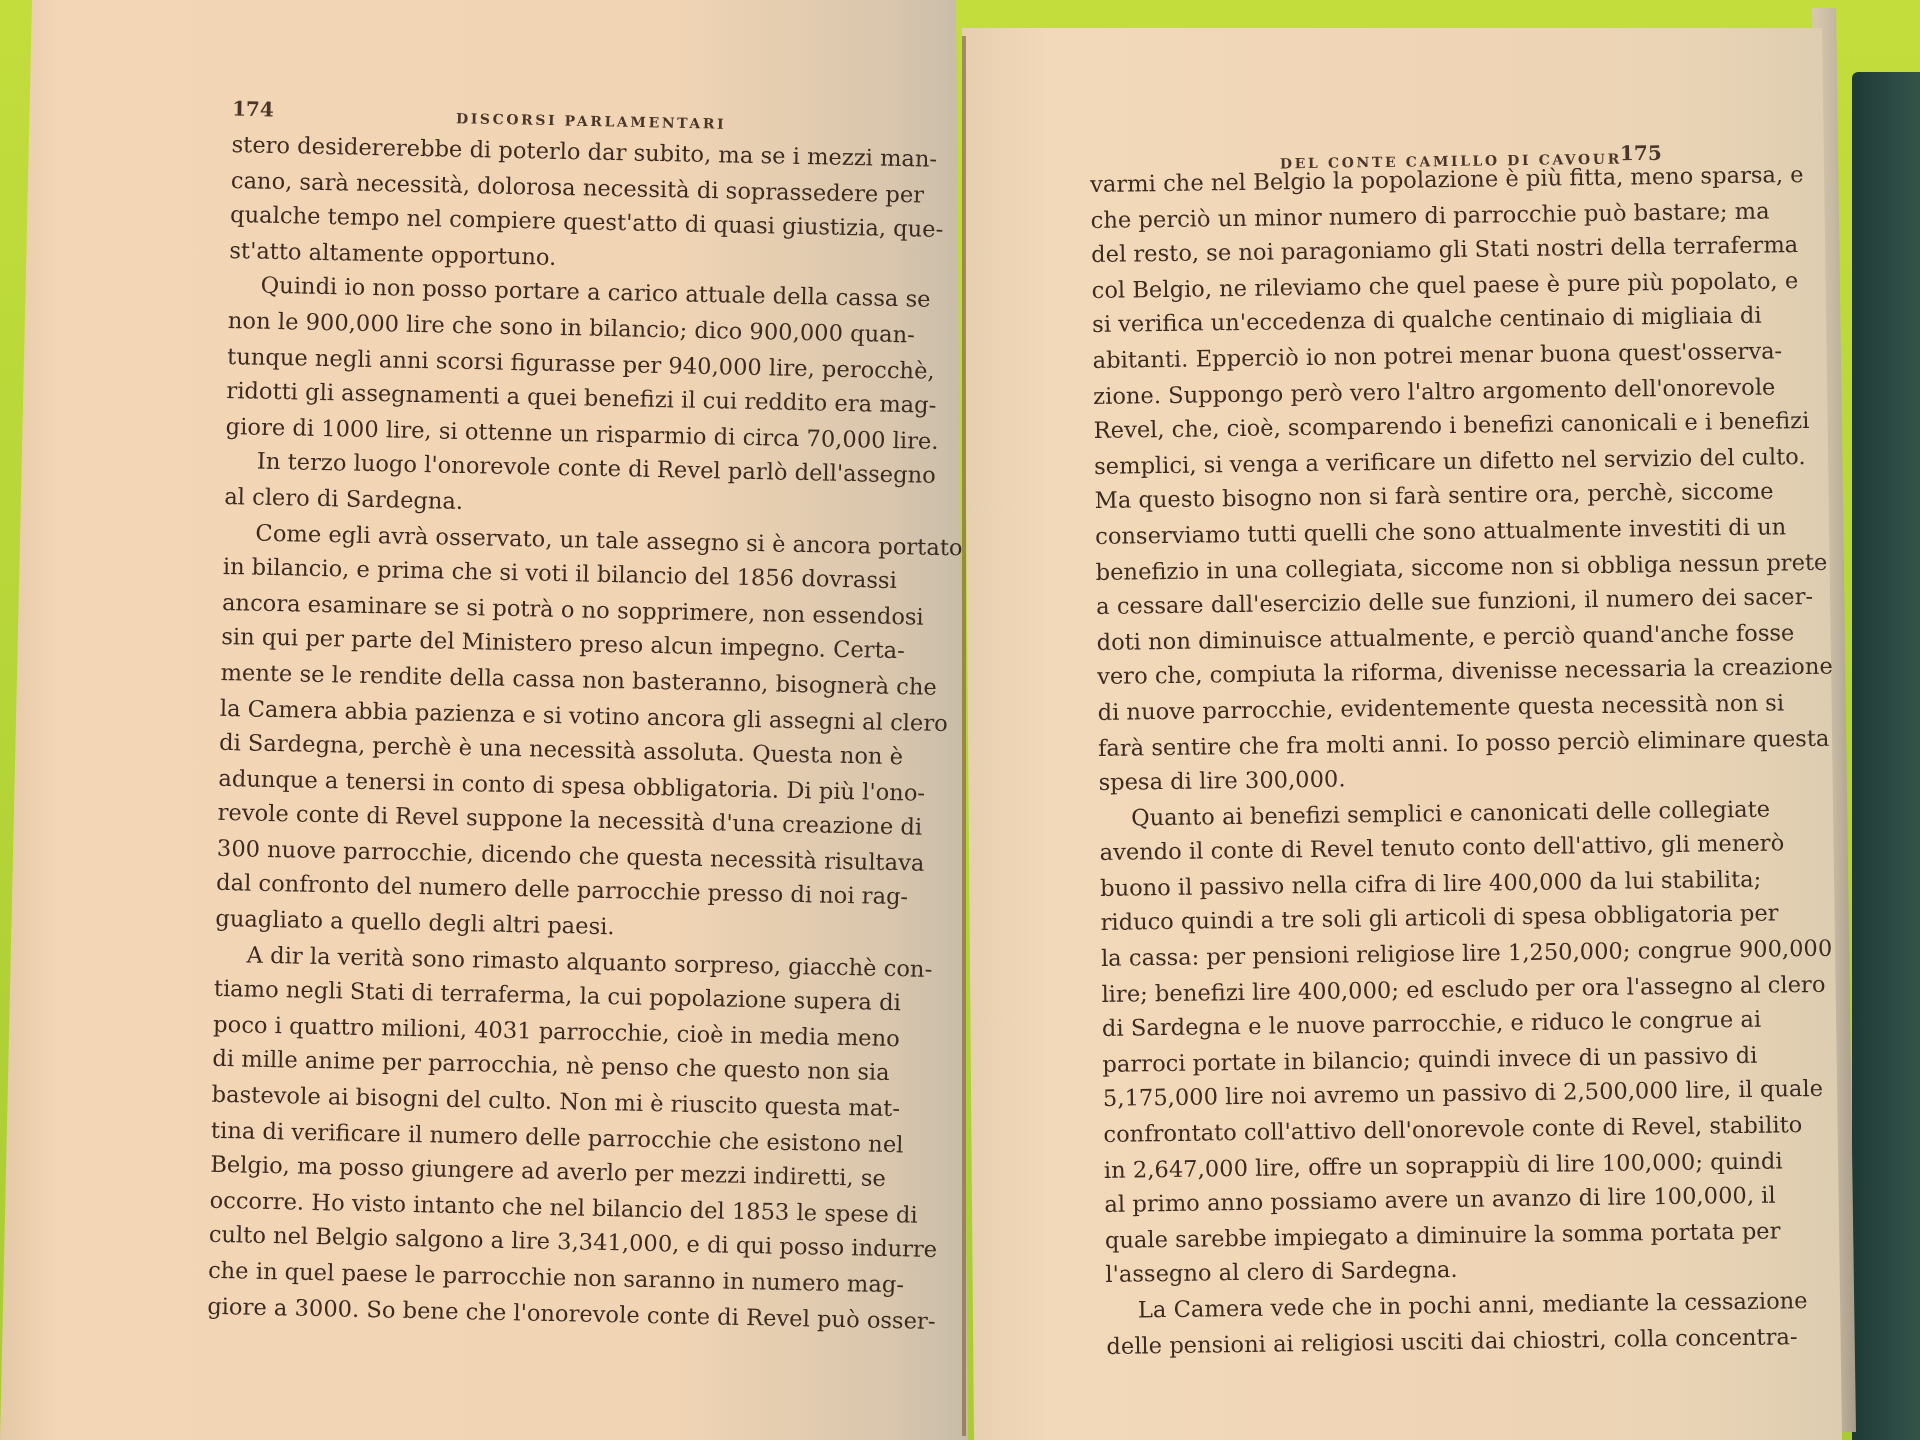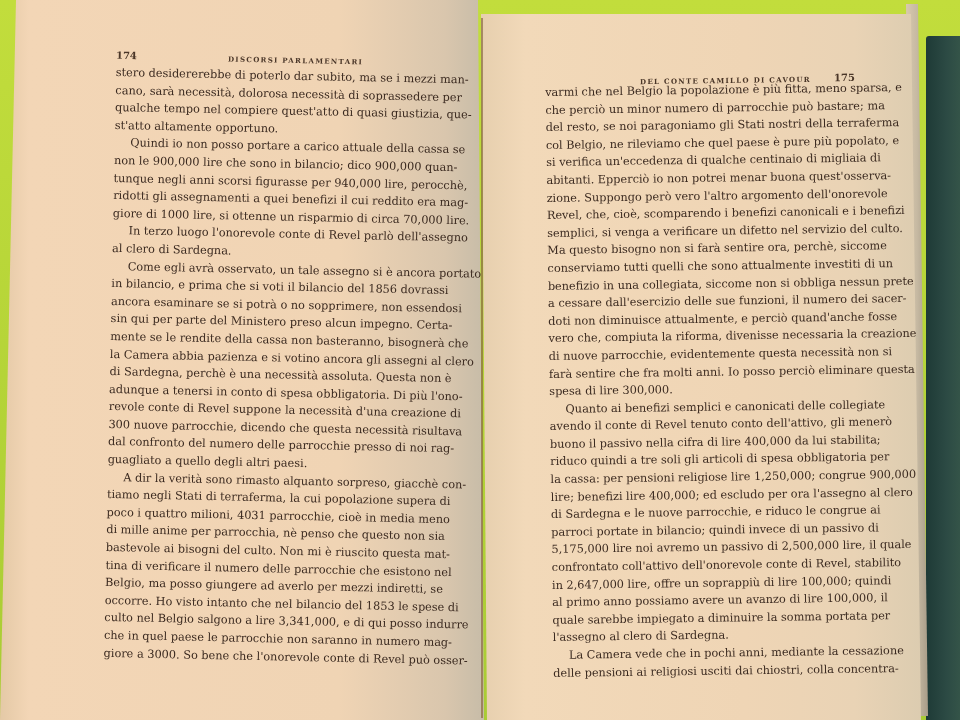--- a/index.html
+++ b/index.html
@@ -63,21 +63,21 @@
     <span class="line">bastevole ai bisogni del culto. Non mi è riuscito questa mat-</span>
     <span class="line">tina di verificare il numero delle parrocchie che esistono nel</span>
     <span class="line">Belgio, ma posso giungere ad averlo per mezzi indiretti, se</span>
     <span class="line">occorre. Ho visto intanto che nel bilancio del 1853 le spese di</span>
     <span class="line">culto nel Belgio salgono a lire 3,341,000, e di qui posso indurre</span>
     <span class="line">che in quel paese le parrocchie non saranno in numero mag-</span>
     <span class="line">giore a 3000. So bene che l'onorevole conte di Revel può osser-</span>
   </div>
 
 <div class="running-head" style="left:640px;top:76px;transform:rotate(-0.8deg);">DEL CONTE CAMILLO DI CAVOUR</div>
-<div class="page-num" style="left:834px;top:72px;transform:rotate(-0.8deg);text-align:right;">175</div>
+<div class="page-num" style="left:810px;top:72px;transform:rotate(-0.8deg);text-align:right;">175</div>
 <div class="page-text right-text" id="right-text">
     <span class="line">varmi che nel Belgio la popolazione è più fitta, meno sparsa, e</span>
     <span class="line">che perciò un minor numero di parrocchie può bastare; ma</span>
     <span class="line">del resto, se noi paragoniamo gli Stati nostri della terraferma</span>
     <span class="line">col Belgio, ne rileviamo che quel paese è pure più popolato, e</span>
     <span class="line">si verifica un'eccedenza di qualche centinaio di migliaia di</span>
     <span class="line">abitanti. Epperciò io non potrei menar buona quest'osserva-</span>
     <span class="line">zione. Suppongo però vero l'altro argomento dell'onorevole</span>
     <span class="line">Revel, che, cioè, scomparendo i benefizi canonicali e i benefizi</span>
     <span class="line">semplici, si venga a verificare un difetto nel servizio del culto.</span>

